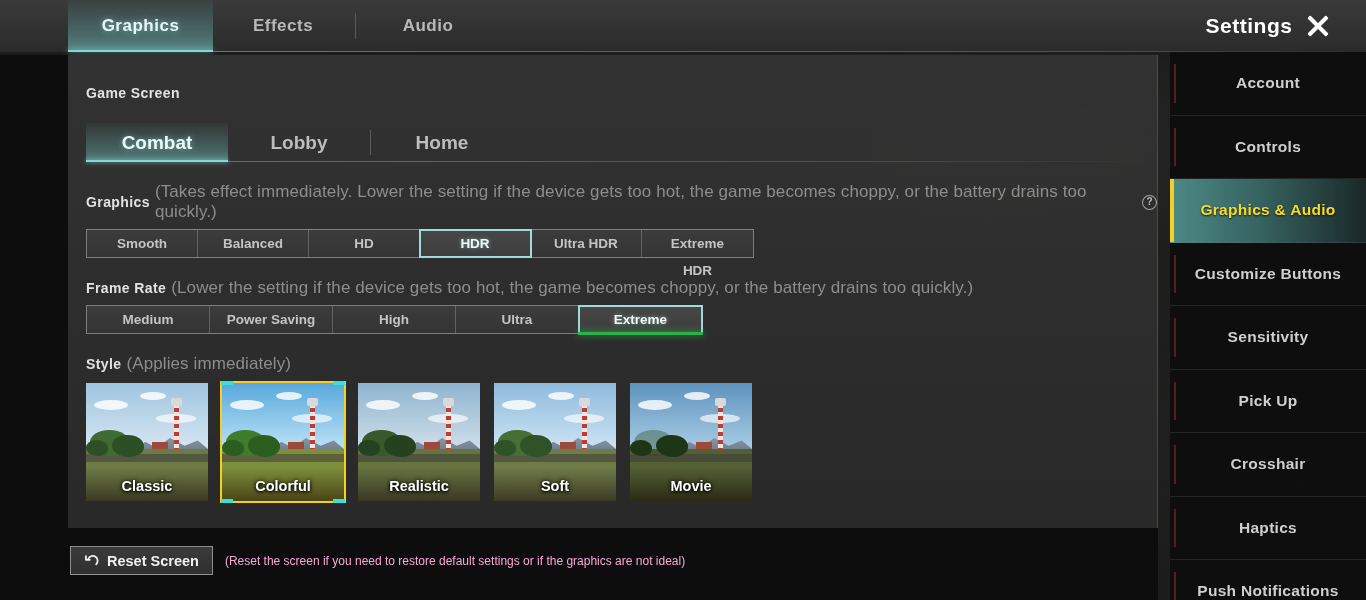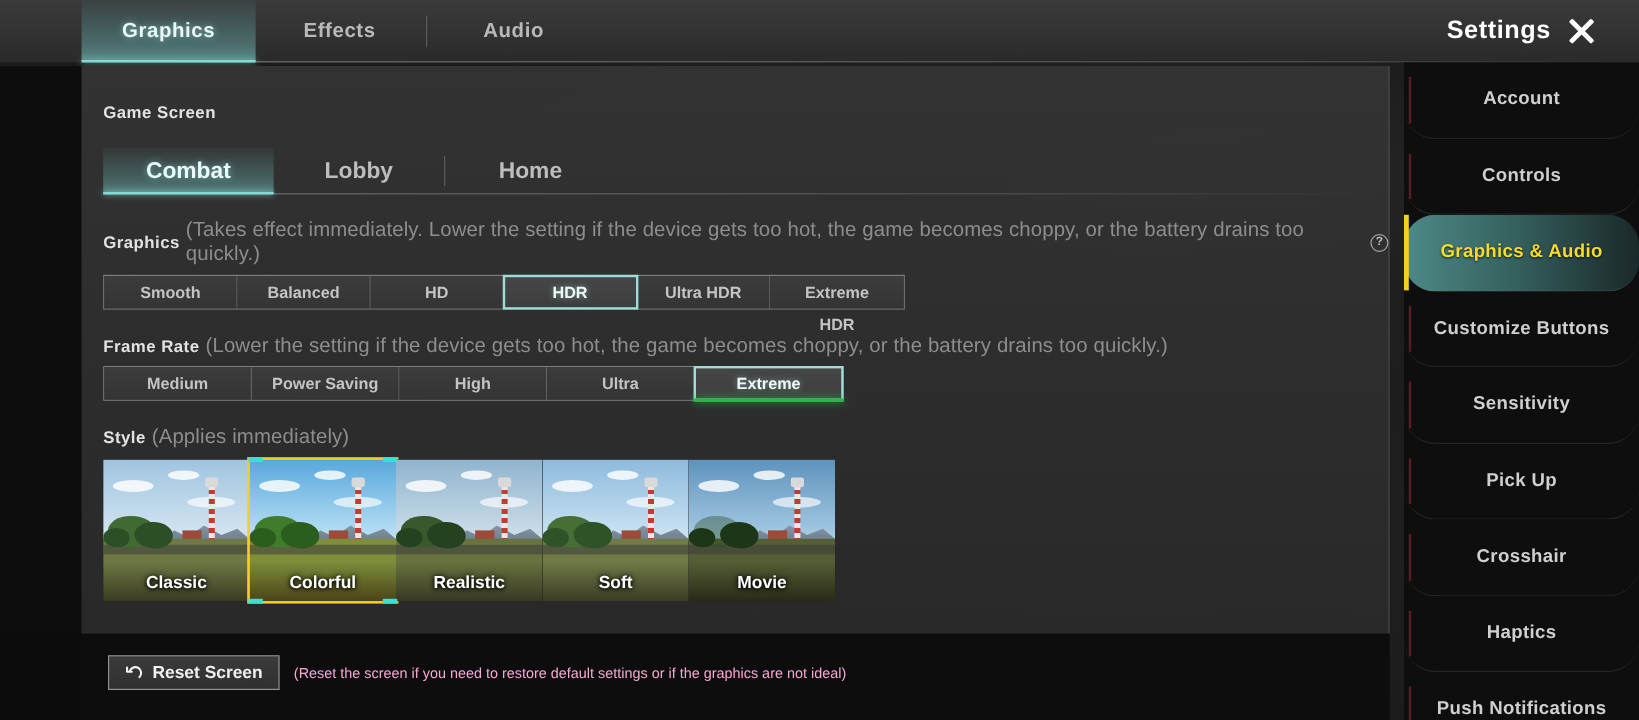--- a/index.html
+++ b/index.html
@@ -111,21 +111,21 @@
   .segbtn.sel.glow::before{
     content:""; position:absolute; left:-1px; right:-1px; bottom:-2px; height:3px;
     background:#2bb34a; box-shadow:0 0 7px #2bb34a;
   }
   .help {
     width:15px; height:15px; border-radius:50%; border:1.5px solid #a4a4a4;
     font-size:10px; line-height:12px; text-align:center; color:#bdbdbd; font-weight:bold; cursor:pointer;
   }
 
   
-  .cards { display:flex; margin-top:9px;text-decoration:underline; }
+  .cards { display:flex; gap:14px; margin-top:9px;text-decoration:underline; }
   .card { position:relative; width:122px; height:118px; cursor:pointer; background:#222; }
   .card .thumb { position:absolute; inset:0; overflow:hidden; }
   .card .cap {
     position:absolute; left:0; right:0; bottom:7px; text-align:center;
     font-size:14.5px; font-weight:bold; color:#fff; text-shadow:0 1px 3px #000, 0 0 5px #000; z-index:4;
   }
   .card.sel { outline:3px solid #f5d021; outline-offset:-1px; }
   .card.sel .corner { position:absolute; width:12px; height:4px; background:#37e0da; z-index:5; }
   .card.sel .c1{ top:-2px; left:-1px; } .card.sel .c2{ top:-2px; right:-1px; }
   .card.sel .c3{ bottom:-2px; left:-1px; } .card.sel .c4{ bottom:-2px; right:-1px; }
@@ -141,31 +141,31 @@
   .tower { position:absolute; width:5px; top:18%; height:44%;
            background:repeating-linear-gradient(0deg,#e8e8e8 0 4px,#c23b2e 4px 8px); }
   .tower::before{ content:""; position:absolute; left:-3px; top:-6px; width:11px; height:8px; background:#d9d9d9; border-radius:2px; }
   .rig { position:absolute; width:16px; height:8px; background:#9c4b3a; }
 
   
   .resetrow { position:absolute; left:70px; top:546px; display:flex; align-items:center; gap:12px; z-index:6; }
   .resetbtn {
     display:flex; align-items:center; gap:8px; height:29px; padding:0 13px;
     border:1px solid rgba(205,205,205,.6); background:linear-gradient(180deg,#3b3b3b,#2f2f2f);
-    font-size:14.5px; font-weight:bold; color:#f0f0f0; cursor:pointer;margin-left:20px;
+    font-size:14.5px; font-weight:bold; color:#f0f0f0; cursor:pointer;
   }
   .undo { width:15px; height:14px; position:relative; }
   .reset-hint { font-size:12px; color:#f9a8d4; }
 
   
   .sidebar { position:absolute; top:52px; right:0; width:196px; height:548px; background:rgba(14,14,14,.95); overflow:hidden; }
   .sb-item {
     position:relative; height:63.5px; display:flex; align-items:center; justify-content:center;
     font-size:15.5px; font-weight:bold; color:#cfcfcf; cursor:pointer;
-    border-bottom:1px solid rgba(120,120,120,.22); letter-spacing:.3px;border-radius:26px;
+    border-bottom:1px solid rgba(120,120,120,.22); letter-spacing:.3px;
   }
   .sb-item::before{ content:""; position:absolute; left:4px; top:12px; bottom:12px; width:2px; background:rgba(150,40,55,.55); }
   .sb-item.active {
     color:#f7dd2a;
     background:linear-gradient(90deg, rgba(88,160,156,.85) 0%, rgba(70,132,128,.72) 45%, rgba(36,62,62,.55) 100%);
     text-shadow:0 1px 2px rgba(0,0,0,.85);
   }
   .sb-item.active::before{ left:0; top:0; bottom:0; width:4px; background:#f5d021; }
 </style>
 </head>

